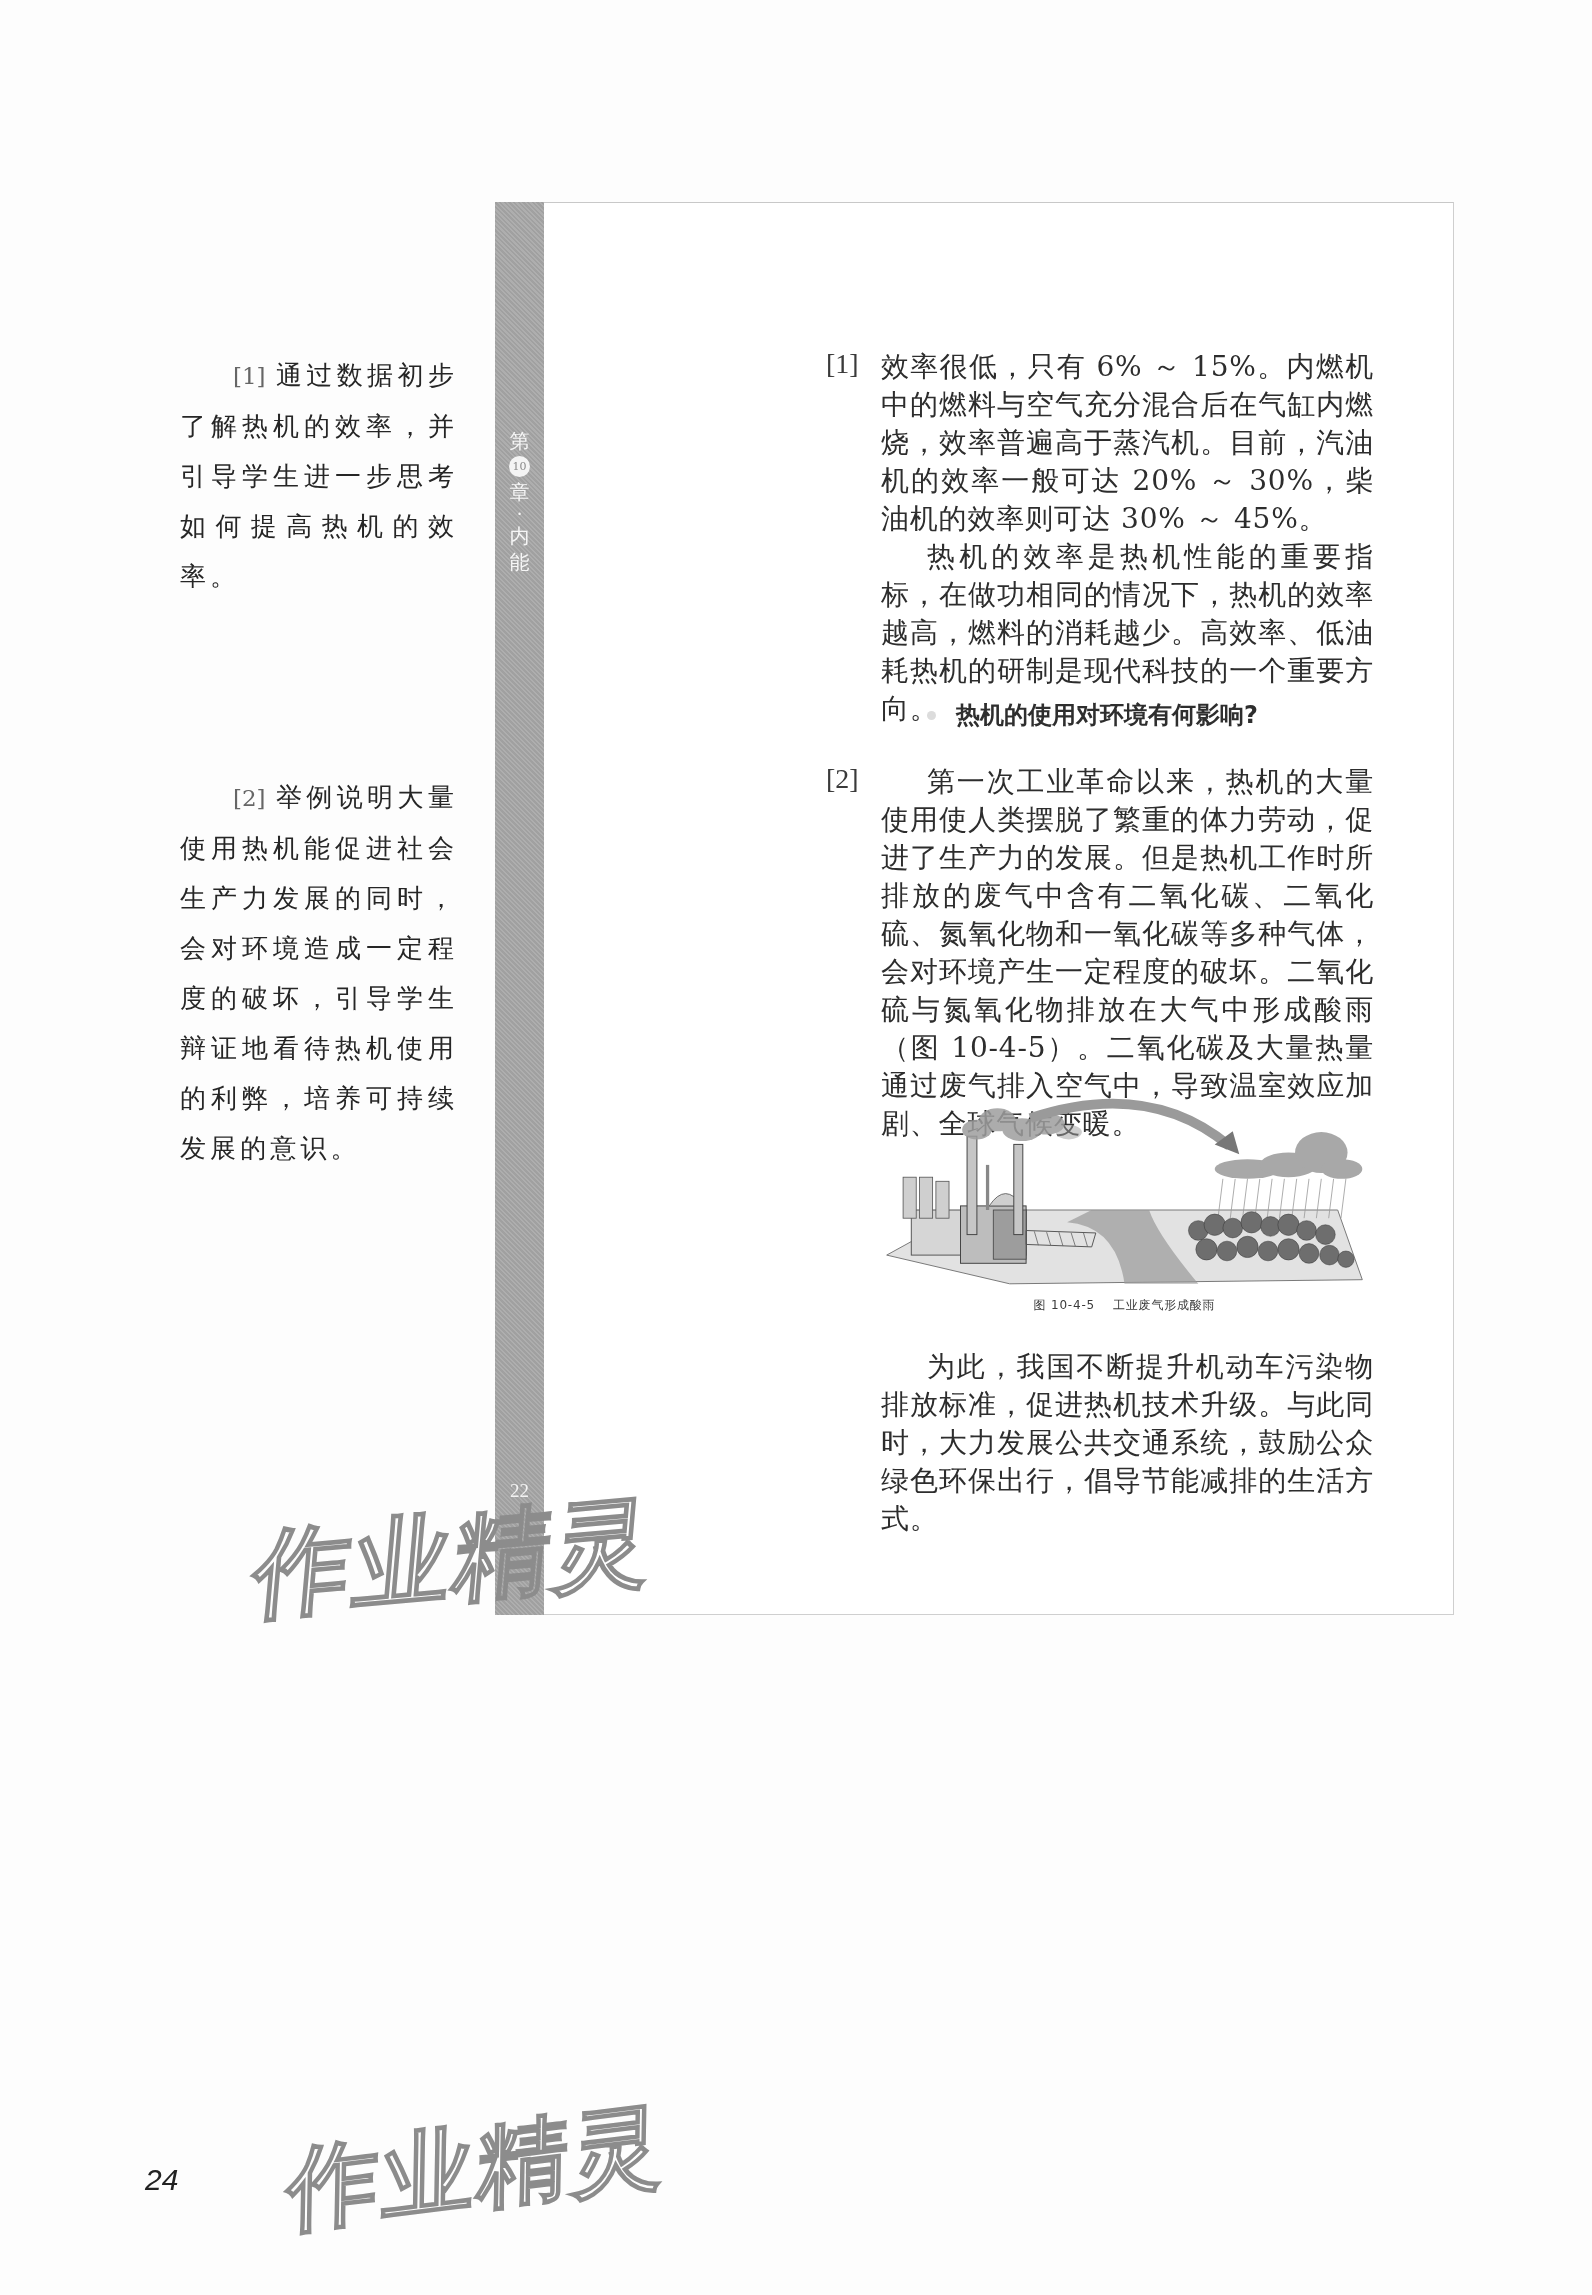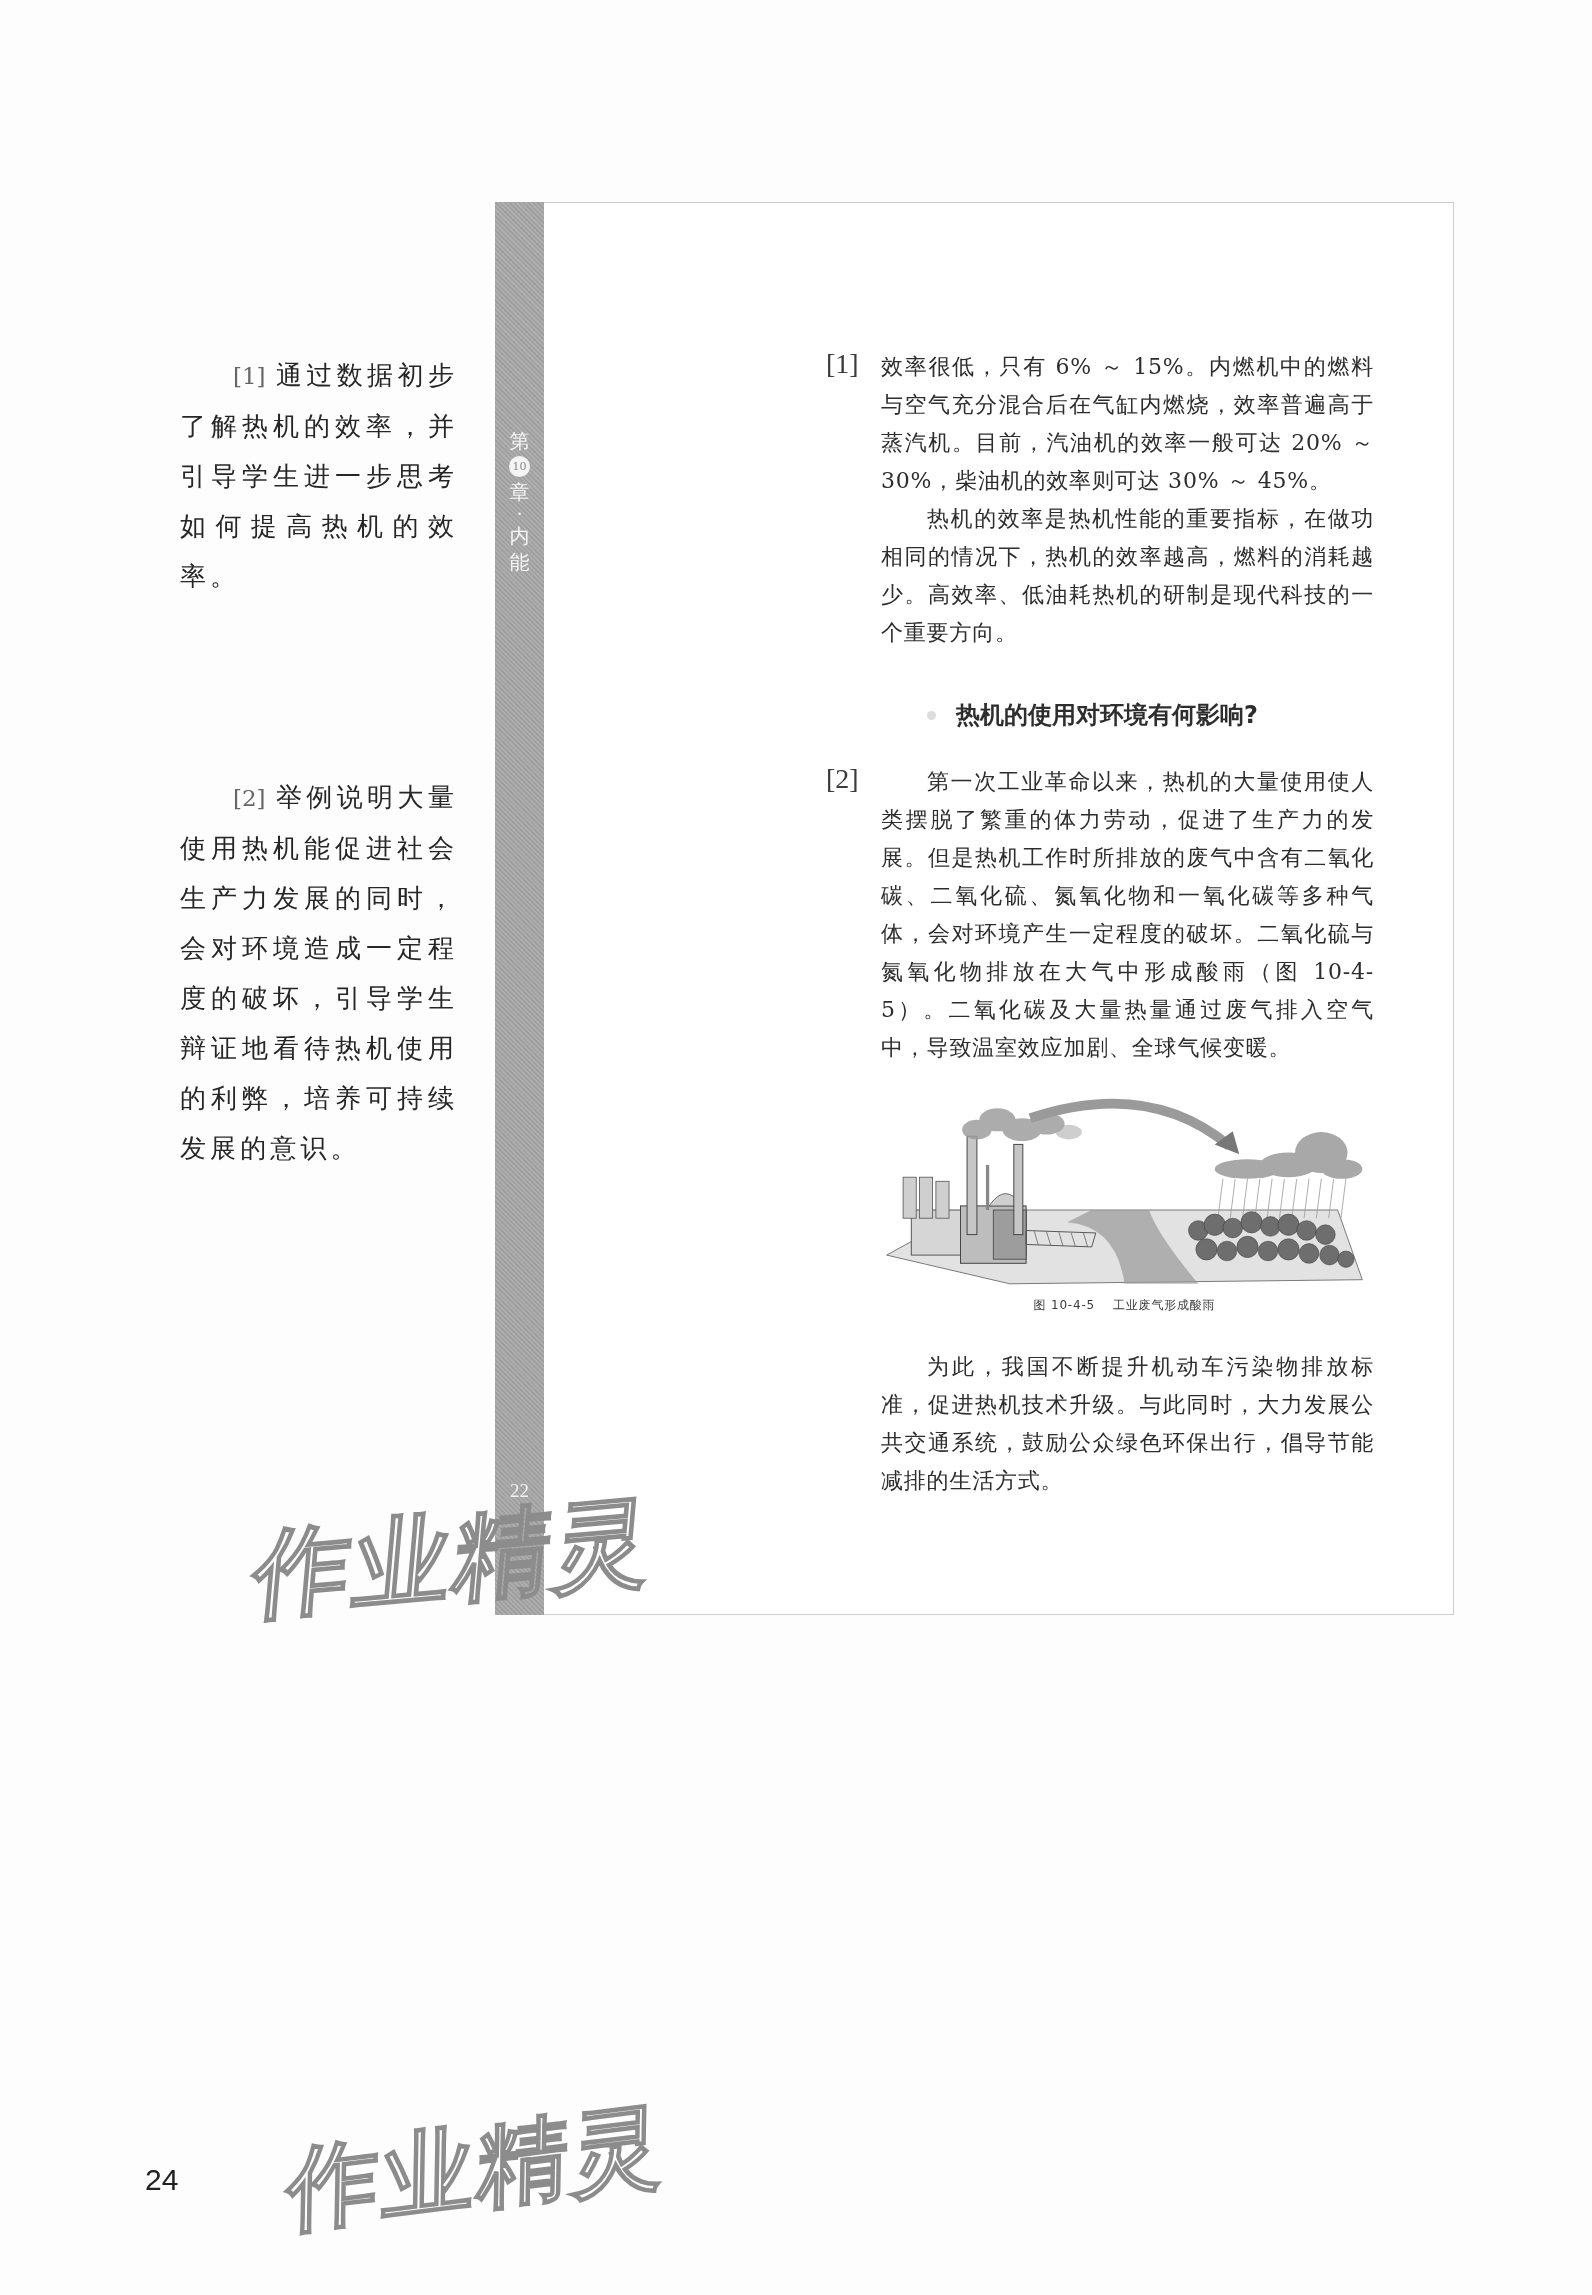--- a/index.html
+++ b/index.html
@@ -61,21 +61,21 @@
   .inner-page-num {
     position: absolute; left: 0; top: 1278px; width: 49px;
     text-align: center; color: #f3f3f3; font-size: 19px;
     font-family: "Liberation Serif", serif;
   }
 
   .body-text {
     position: absolute;
     left: 881px;
     width: 493px;
-    font-size: 22px;
+    font-size: 28px;
     line-height: 38px;
     letter-spacing: 0.8px;
     color: #2d2d2d;
     text-align: justify;
   }
   .body-text p { margin: 0; }
   .indent { text-indent: 46px; }
   .bracket-ref {
     position: absolute;
     left: 826px;
@@ -125,20 +125,21 @@
   }
   .wm1 { left: 253px; top: 1494px; font-size: 97px; transform: rotate(-5deg) skewX(-10deg); }
   .wm2 { left: 286px; top: 2106px; font-size: 92px; transform: rotate(-7deg) skewX(-8deg); }
 
   .page-number {
     position: absolute;
     left: 145px; top: 2163px;
     font-family: "Liberation Sans", sans-serif;
     font-size: 30px;
     color: #222;
+    font-style: italic;
   }
 </style>
 </head>
 <body>
 
 <div class="margin-note" style="top: 341px;">
   <p class="first">
     <span class="ref">[1]</span><span>通过数据初步了解热机的效率，并引导学生进一步思考如何提高热机的效率。</span>
   </p>
 </div>

